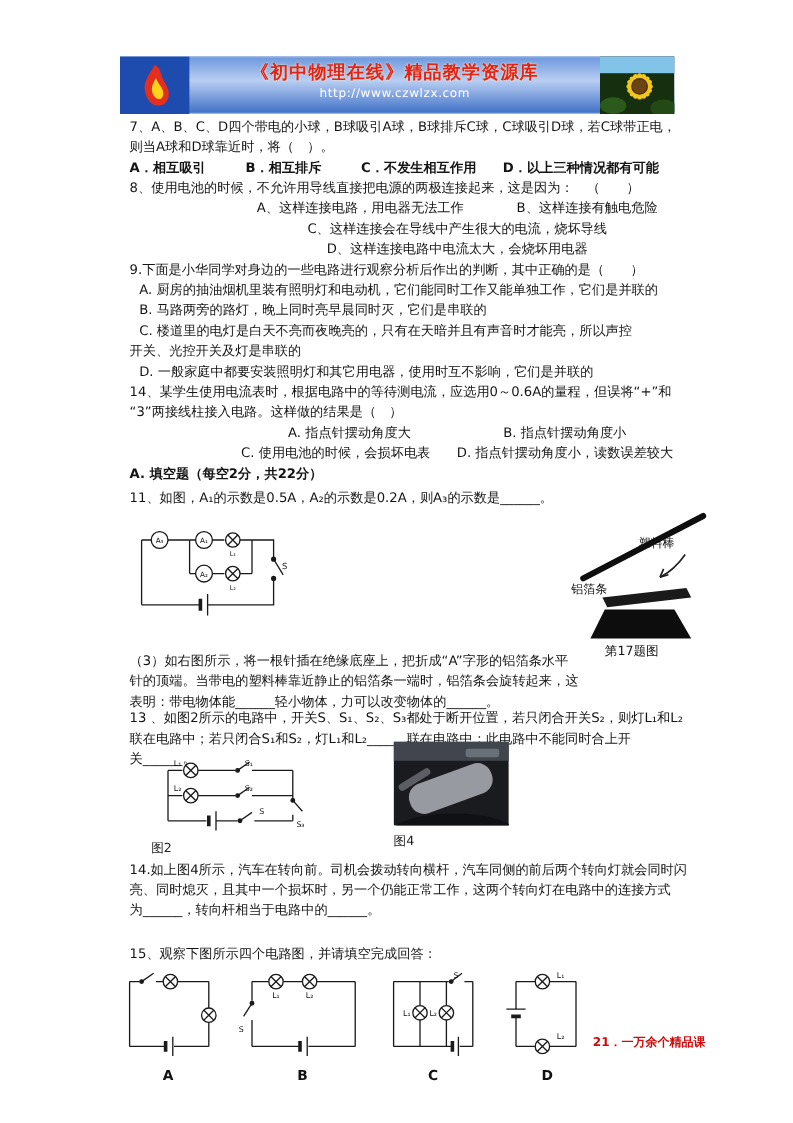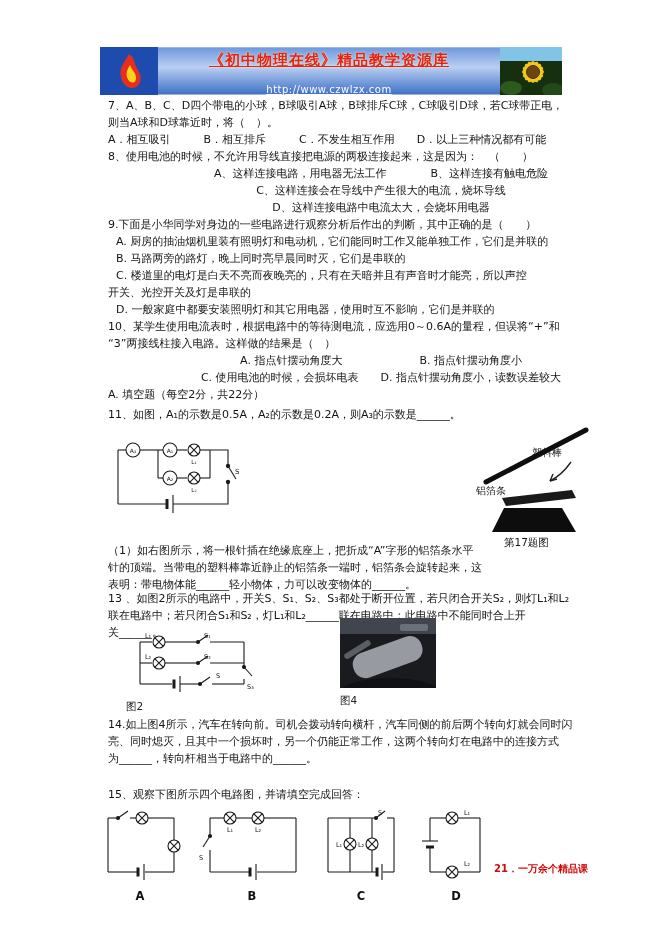--- a/index.html
+++ b/index.html
@@ -5,28 +5,28 @@
   html,body{margin:0;padding:0;background:#ffffff;}
   .page{position:relative;width:661px;height:936px;background:#ffffff;overflow:hidden;
         font-family:"DejaVu Sans","Liberation Sans",sans-serif;color:#141414;}
   
   .banner{position:absolute;left:100px;top:47px;width:462px;height:48px;display:flex;
           background:linear-gradient(180deg,#6b97de 0%,#b9cef2 42%,#3c6fc6 100%);
           box-shadow:0 0 0 1px #9db6dd inset;}
   .banner-logo{width:58px;height:48px;flex:0 0 auto;}
   .banner-center{flex:1 1 auto;text-align:center;overflow:hidden;}
   .banner-title{margin-top:4px;font-size:15px;font-weight:bold;color:#e42318;
-                letter-spacing:1px;text-shadow:0 0 2px #fff3c2;white-space:nowrap;text-decoration:underline;}
-  .banner-url{font-size:10px;color:#ffffff;margin-top:14px;letter-spacing:.5px;text-decoration:underline;}
+                letter-spacing:1px;text-shadow:0 0 2px #fff3c2;white-space:nowrap;}
+  .banner-url{font-size:10px;color:#ffffff;margin-top:3px;letter-spacing:.5px;}
   .banner-flower{width:62px;height:48px;flex:0 0 auto;}
   
   .txt{position:absolute;left:88px;font-size:11px;margin-left:20px;}
   .line{height:17px;line-height:17px;white-space:nowrap;}
   .wrapblk .line{white-space:nowrap;}
-  .bold{font-weight:normal;}
+  .bold{font-weight:bold;}
   .ind{padding-left:26px;text-align:center;}
   .ind2{padding-left:8px;}
   
   .fig{position:absolute;}
   .fig-caption{font-size:10.5px;color:#222;text-align:left;margin-top:2px;}
   svg text{font-family:"DejaVu Sans","Liberation Sans",sans-serif;fill:#111;}
   .circuits-row{position:absolute;left:92px;top:806px;display:flex;gap:10px;align-items:flex-start;}
   .circ{text-align:center;}
   .circ-label{font-size:11.5px;font-weight:bold;color:#111;margin-top:1px;}
   .watermark{position:absolute;left:494px;top:862px;font-size:10px;font-weight:bold;color:#cf0a0a;white-space:nowrap;}
@@ -74,21 +74,21 @@
     <div class="line">8、使用电池的时候，不允许用导线直接把电源的两极连接起来，这是因为：　（　　）</div>
     <div class="line ind">A、这样连接电路，用电器无法工作　　　　B、这样连接有触电危险</div>
     <div class="line ind">C、这样连接会在导线中产生很大的电流，烧坏导线</div>
     <div class="line ind">D、这样连接电路中电流太大，会烧坏用电器</div>
     <div class="line">9.下面是小华同学对身边的一些电路进行观察分析后作出的判断，其中正确的是（　　）</div>
     <div class="line ind2">A. 厨房的抽油烟机里装有照明灯和电动机，它们能同时工作又能单独工作，它们是并联的</div>
     <div class="line ind2">B. 马路两旁的路灯，晚上同时亮早晨同时灭，它们是串联的</div>
     <div class="line ind2">C. 楼道里的电灯是白天不亮而夜晚亮的，只有在天暗并且有声音时才能亮，所以声控</div>
     <div class="line">开关、光控开关及灯是串联的</div>
     <div class="line ind2">D. 一般家庭中都要安装照明灯和其它用电器，使用时互不影响，它们是并联的</div>
-    <div class="line">10、某学生使用电流表时，根据电路中的等待测电流，应选用0～0.6A的量程，但误将“+”和</div>
+    <div class="line">14、某学生使用电流表时，根据电路中的等待测电流，应选用0～0.6A的量程，但误将“+”和</div>
     <div class="line">“3”两接线柱接入电路。这样做的结果是（　）</div>
     <div class="line ind">A. 指点针摆动角度大　　　　　　　B. 指点针摆动角度小</div>
     <div class="line ind">C. 使用电池的时候，会损坏电表　　D. 指点针摆动角度小，读数误差较大</div>
     <div class="line bold">A. 填空题（每空2分，共22分）</div>
     <div class="line" style="margin-top:3px;">11、如图，A₁的示数是0.5A，A₂的示数是0.2A，则A₃的示数是______。</div>
   </div>
 
   <div class="fig" style="left:102px;top:438px;">
     <svg width="142" height="80" viewBox="0 0 142 80">
       <g stroke="#1a1a1a" stroke-width="1.1" fill="none">
@@ -141,21 +141,21 @@
       <path d="M97,42 C90,52 84,57 76,61" stroke="#222" stroke-width="1.4" fill="none"></path>
       <path d="M76,61 L83,59 M76,61 L79,54" stroke="#222" stroke-width="1.4" fill="none"></path>
       <text x="2" y="74" font-size="10">铝箔条</text>
       <polygon points="28,78 98,70 102,78 32,86" fill="#1a1a1a"></polygon>
       <polygon points="30,88 88,88 102,112 18,112" fill="#0d0d0d"></polygon>
       <text x="30" y="126" font-size="10.5">第17题图</text>
     </svg>
   </div>
 
   <div class="txt wrapblk" style="top:542px;width:400px;">
-    <div class="line">（1）如右图所示，将一根针插在绝缘底座上，把折成“A”字形的铝箔条水平</div>
+    <div class="line">（3）如右图所示，将一根针插在绝缘底座上，把折成“A”字形的铝箔条水平</div>
     <div class="line">针的顶端。当带电的塑料棒靠近静止的铝箔条一端时，铝箔条会旋转起来，这</div>
     <div class="line">表明：带电物体能______轻小物体，力可以改变物体的______。</div>
   </div>
 
   <div class="txt" style="top:590px;width:520px;">
     <div class="line">13 、如图2所示的电路中，开关S、S₁、S₂、S₃都处于断开位置，若只闭合开关S₂，则灯L₁和L₂</div>
     <div class="line">联在电路中；若只闭合S₁和S₂，灯L₁和L₂______联在电路中；此电路中不能同时合上开</div>
     <div class="line">关______。</div>
   </div>
 
@@ -198,21 +198,21 @@
       <text x="22" y="6" font-size="6.5" text-anchor="middle">L₁</text>
       <text x="78" y="6" font-size="6.5">S₁</text>
       <text x="22" y="27" font-size="6.5" text-anchor="middle">L₂</text>
       <text x="78" y="27" font-size="6.5">S₂</text>
       <text x="121" y="57" font-size="6.5">S₃</text>
       <text x="90" y="46" font-size="6.5">S</text>
     </svg>
     <div class="fig-caption">图2</div>
   </div>
 
-  <div class="fig" style="left:340px;top:618px;width:80px;">
+  <div class="fig" style="left:328px;top:618px;width:80px;">
     <svg width="96" height="70" viewBox="0 0 96 70">
       <rect width="96" height="70" fill="#1a1b1e"></rect>
       <rect width="96" height="16" fill="#41464e"></rect>
       <rect x="60" y="6" width="28" height="7" rx="2" fill="#6a7078"></rect>
       <g transform="rotate(-20 48 40)">
           <rect x="12" y="26" width="72" height="26" rx="12" fill="#989aa2"></rect>
         </g>
       <g transform="rotate(-32 20 30)">
           <rect x="2" y="27" width="30" height="6" rx="3" fill="#5c5e66"></rect>
         </g>

